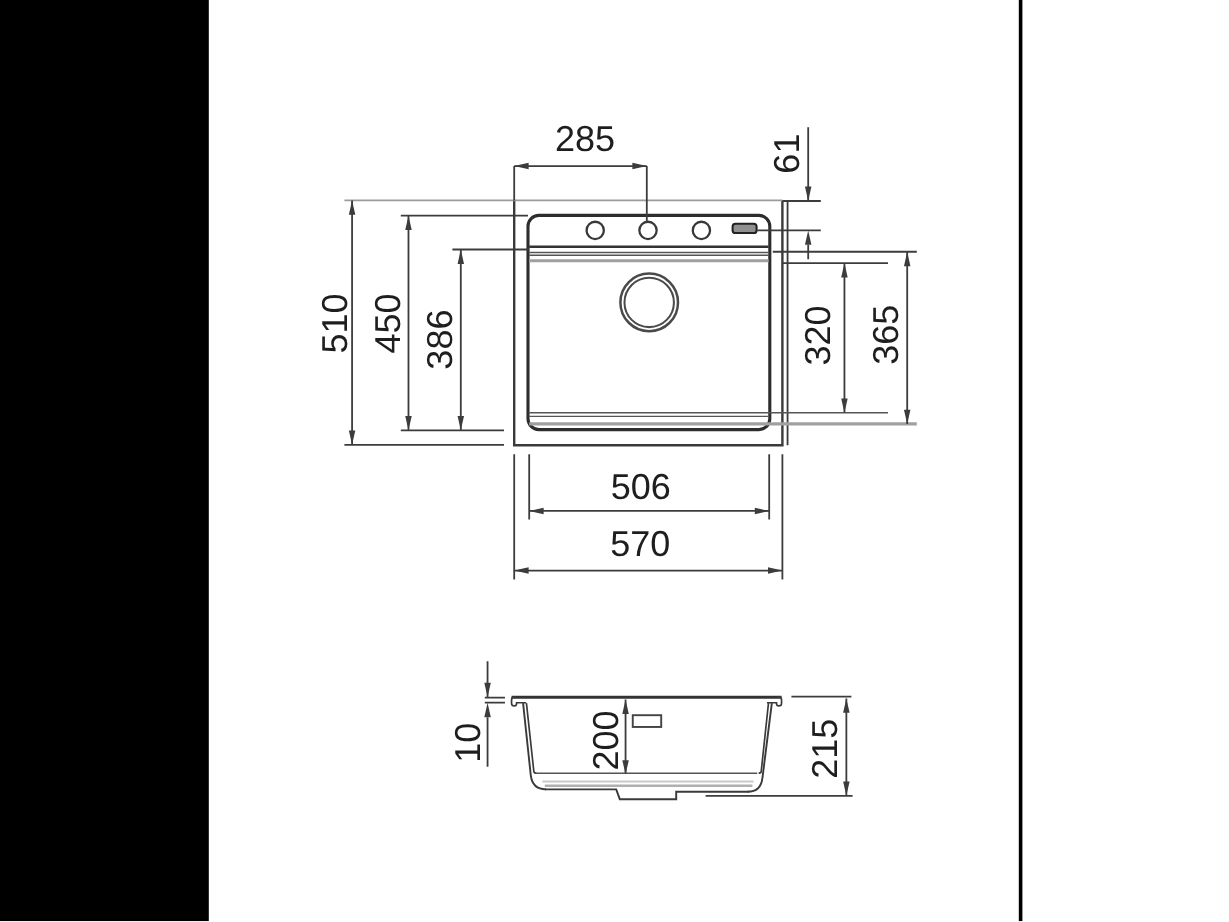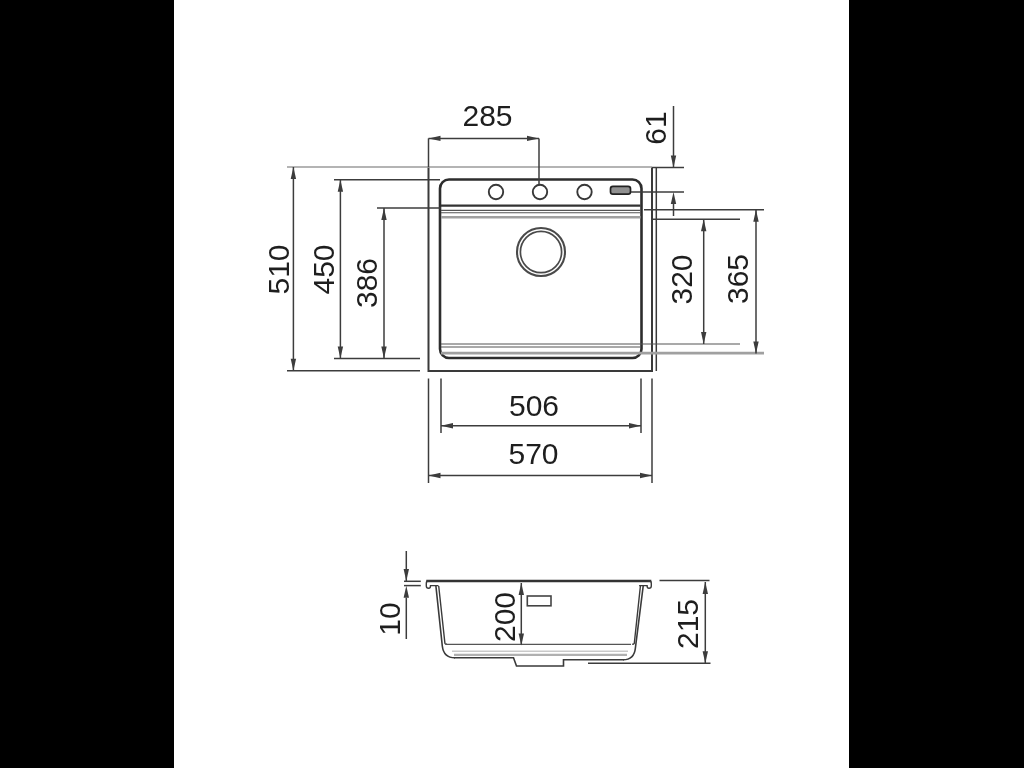--- a/index.html
+++ b/index.html
@@ -1,16 +1,16 @@
 <!DOCTYPE html>
 <html><head>
 <meta charset="utf-8">
 <style>
 html,body{margin:0;padding:0;}
-.page{position:relative;width:1024px;height:768px;background:#ffffff;overflow:hidden;}
+.page{position:relative;width:852px;height:768px;background:#ffffff;overflow:hidden;}
 svg{position:absolute;left:0;top:0;display:block;filter:blur(0.45px);}
 text{font-family:"Liberation Sans",sans-serif;fill:#1e1e1e;}
 </style>
 </head>
 <body>
 <div class="page">
 <svg width="1024" height="768" viewBox="0 0 1024 768">
 
 <rect x="0" y="0" width="174" height="768" fill="#000000"></rect>
 

